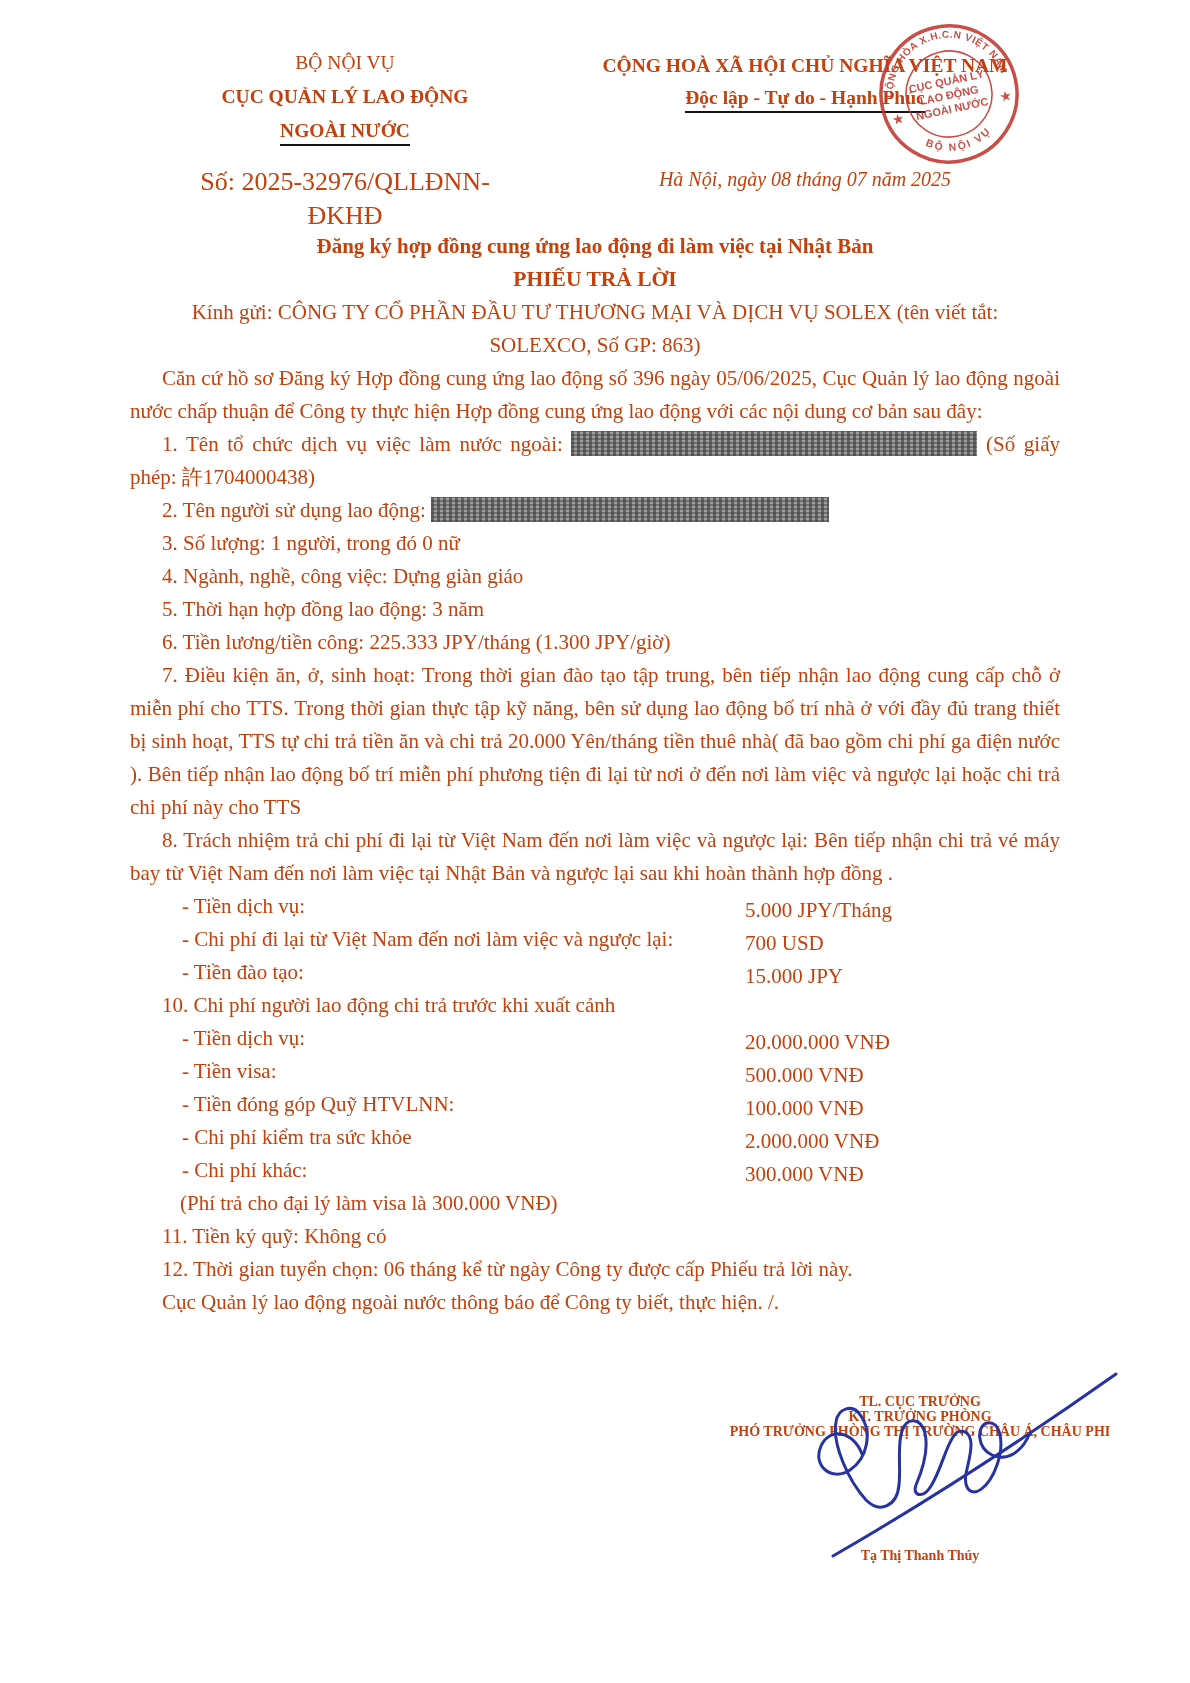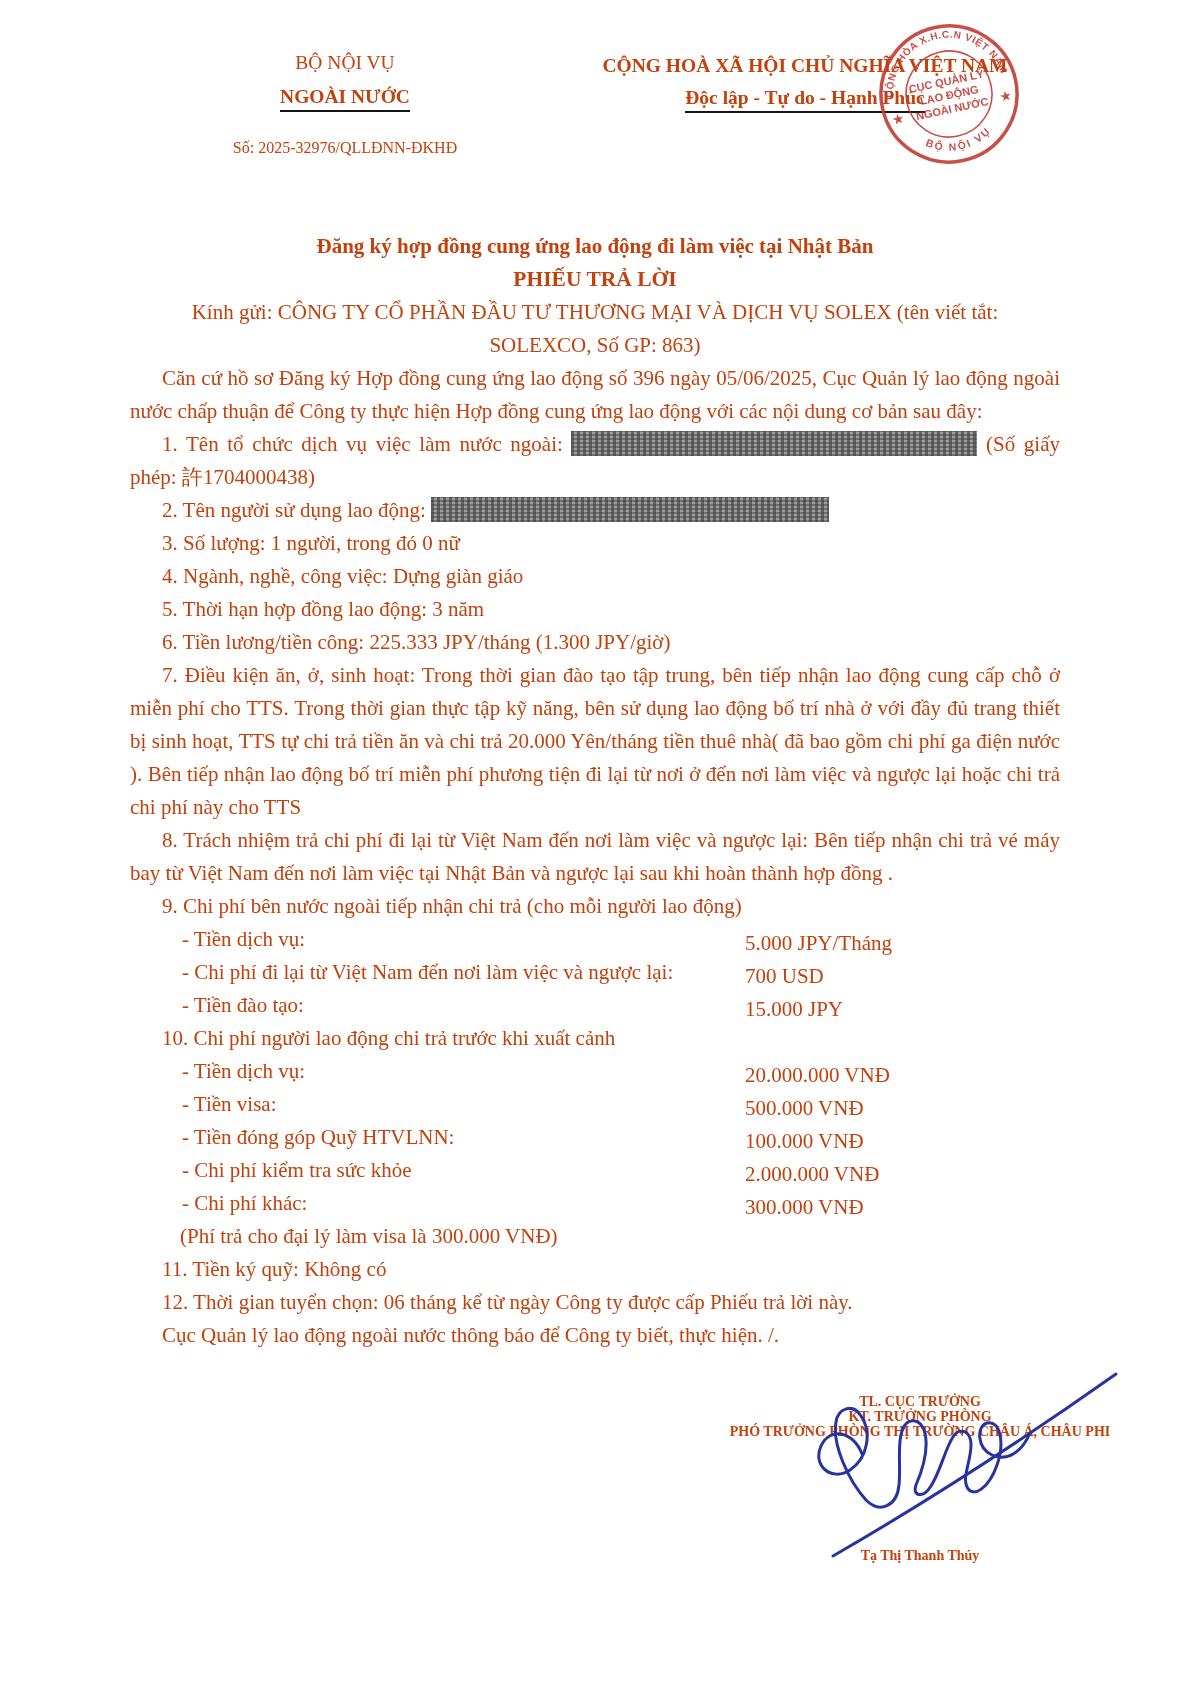--- a/index.html
+++ b/index.html
@@ -5,21 +5,21 @@
   html,body{margin:0;padding:0;background:#e8e8e8;}
   .page{position:relative;width:1190px;height:1683px;background:#ffffff;margin:0 auto;
         font-family:"Liberation Serif",serif;color:#c2410c;overflow:hidden;}
   
   .hdr-left{position:absolute;top:46px;left:192px;width:306px;text-align:center;
             font-size:19.5px;line-height:34px;}
   .hdr-right{position:absolute;top:50px;left:545px;width:520px;text-align:center;
              font-size:19.5px;line-height:32px;}
   .b{font-weight:bold;}
   .und{display:inline-block;border-bottom:2px solid #141414;padding-bottom:2px;line-height:1.15;}
-  .doc-number{margin-top:17px;font-size:16px;font-weight:normal;}
+  .doc-number{margin-top:17px;font-size:26px;font-weight:normal;}
   .date-line{margin-top:49px;font-style:italic;font-size:20px;}
   .stamp{position:absolute;left:873px;top:18px;width:152px;height:152px;opacity:.88;}
   
   .content{position:absolute;top:230px;left:130px;width:930px;
            font-size:21px;line-height:33px;}
   .content p{margin:0;text-align:justify;text-indent:32px;}
   p.center{text-align:center;text-indent:0;}
   .title{font-weight:bold;font-size:21.5px;}
   .subtitle{font-weight:bold;}
   .fee{position:relative;text-indent:0 !important;padding-left:52px;text-align:left !important;}
@@ -38,27 +38,29 @@
             font-size:14px;font-weight:bold;}
   .sig-svg{position:absolute;left:700px;top:1358px;width:430px;height:210px;}
 </style>
 </head>
 <body>
 
 <div class="page">
 
   <div class="hdr-left">
     <div>BỘ NỘI VỤ</div>
+    <div class="b">CỤC QUẢN LÝ LAO ĐỘNG</div>
     <div><span class="b und">NGOÀI NƯỚC</span></div>
     <div class="doc-number">Số: 2025-32976/QLLĐNN-ĐKHĐ</div>
   </div>
 
   <div class="hdr-right">
     <div class="b">CỘNG HOÀ XÃ HỘI CHỦ NGHĨA VIỆT NAM</div>
     <div><span class="b und">Độc lập - Tự do - Hạnh Phúc</span></div>
+    <div class="date-line">Hà Nội, ngày 08 tháng 07 năm 2025</div>
   </div>
 
   <svg class="stamp" viewBox="-76 -76 152 152">
     <g transform="rotate(-12)" fill="#c0372e" stroke="none" font-family="Liberation Sans, sans-serif" font-weight="bold">
       <circle r="68" fill="none" stroke="#c0372e" stroke-width="3.5"></circle>
       <circle r="43" fill="none" stroke="#c0372e" stroke-width="1.6"></circle>
       <defs>
         <path id="arcTop" d="M -55.1,9.7 A 56,56 0 1 1 55.1,9.7" fill="none"></path>
         <path id="arcBot" d="M -46,33 A 56.5,56.5 0 0 0 46,33" fill="none"></path>
       </defs>
@@ -90,21 +92,20 @@
     <p><span>2. Tên người sử dụng lao động:</span>
       <span class="redacted r2"></span></p>
 
     <p>3. Số lượng: 1 người, trong đó 0 nữ</p>
     <p>4. Ngành, nghề, công việc: Dựng giàn giáo</p>
     <p>5. Thời hạn hợp đồng lao động: 3 năm</p>
     <p>6. Tiền lương/tiền công: 225.333 JPY/tháng (1.300 JPY/giờ)</p>
     <p>7. Điều kiện ăn, ở, sinh hoạt: Trong thời gian đào tạo tập trung, bên tiếp nhận lao động cung cấp chỗ ở miễn phí cho TTS. Trong thời gian thực tập kỹ năng, bên sử dụng lao động bố trí nhà ở với đầy đủ trang thiết bị sinh hoạt, TTS tự chi trả tiền ăn và chi trả 20.000 Yên/tháng tiền thuê nhà( đã bao gồm chi phí ga điện nước ). Bên tiếp nhận lao động bố trí miễn phí phương tiện đi lại từ nơi ở đến nơi làm việc và ngược lại hoặc chi trả chi phí này cho TTS</p>
     <p>8. Trách nhiệm trả chi phí đi lại từ Việt Nam đến nơi làm việc và ngược lại: Bên tiếp nhận chi trả vé máy bay từ Việt Nam đến nơi làm việc tại Nhật Bản và ngược lại sau khi hoàn thành hợp đồng .</p>
 
-    <p>9. Chi phí bên nước ngoài tiếp nhận chi trả (cho mỗi người lao động)</p>
     <p class="fee">
       <span>- Tiền dịch vụ:</span>
       <span class="fee-value">5.000 JPY/Tháng</span></p>
     <p class="fee">
       <span>- Chi phí đi lại từ Việt Nam đến nơi làm việc và ngược lại:</span>
       <span class="fee-value">700 USD</span></p>
     <p class="fee">
       <span>- Tiền đào tạo:</span>
       <span class="fee-value">15.000 JPY</span></p>
 

